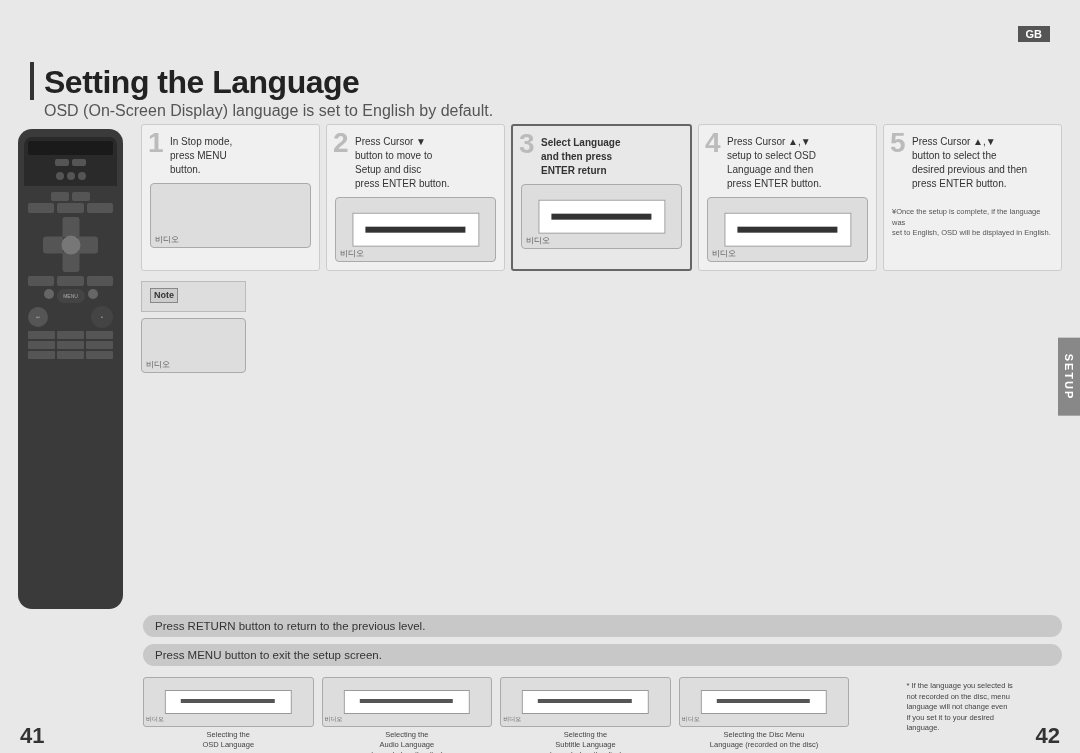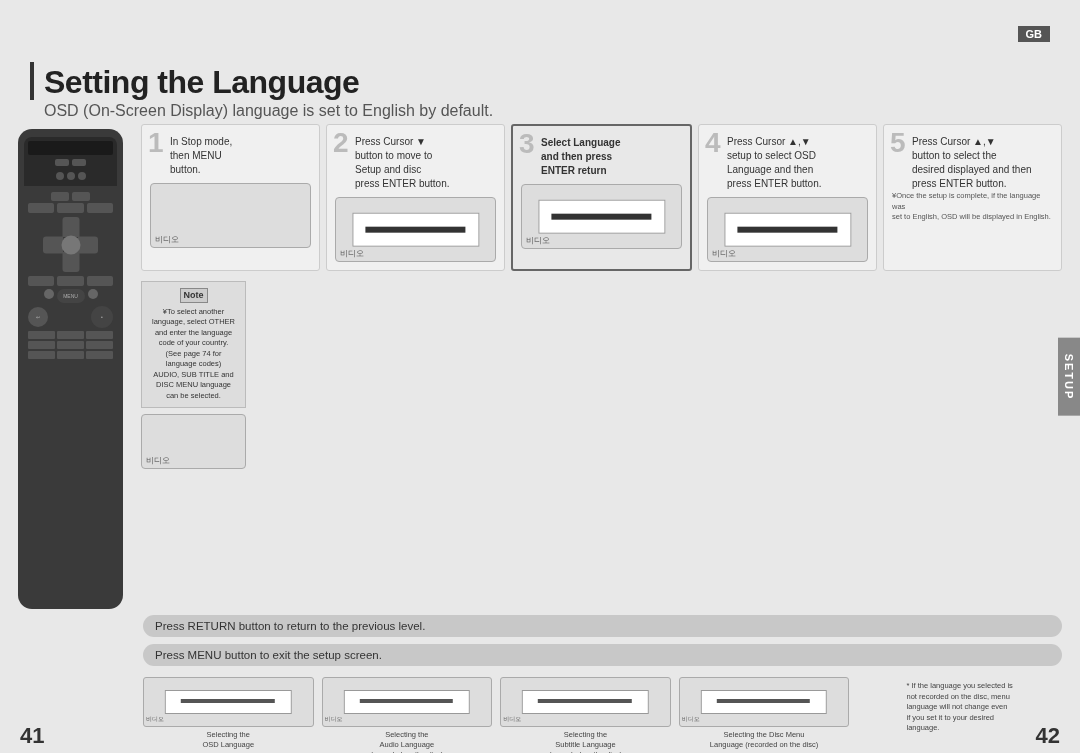--- a/index.html
+++ b/index.html
@@ -455,21 +455,21 @@
       font-size: 22px;
       font-weight: bold;
       color: #333;
       padding-bottom: 4px;
     }
 
     
     .step5-note {
       font-size: 7.5px;
       color: #555;
-      margin-top: 0;
+      margin-top: 16px;
       line-height: 1.4;
     }
   </style>
 </head>
 <body>
 
 <div class="page">
 
   <div class="header">
     <div class="title-section">
@@ -550,21 +550,21 @@
       </div>
     </div>
 
     <div class="steps-area">
       <div class="steps-row">
 
         <div class="step-box">
           <span class="step-number">1</span>
           <div class="step-text">
             <div>In Stop mode,</div>
-            <div>then MENU</div>
+            <div>press MENU</div>
             <div>button.</div>
           </div>
           <div class="screen-mock">
             <span class="screen-label">비디오</span>
           </div>
         </div>
 
         <div class="step-box">
           <span class="step-number">2</span>
           <div class="step-text">
@@ -610,40 +610,35 @@
             </div>
             <span class="screen-label">비디오</span>
           </div>
         </div>
 
         <div class="step-box">
           <span class="step-number">5</span>
           <div class="step-text">
             <div>Press Cursor ▲,▼</div>
             <div>button to select the</div>
-            <div>desired displayed and then</div>
+            <div>desired previous and then</div>
             <div>press ENTER button.</div>
           </div>
           <div class="step5-note">
             ¥Once the setup is complete, if the language was<br>set to English, OSD will be displayed in English.
           </div>
 
         </div>
 
       </div>
 
-      <div style="display:flex;gap:6px;flex:1;text-align:center;">
+      <div style="display:flex;gap:6px;flex:1;">
         <div style="flex:0 0 105px;">
           <div class="note-box">
             <div class="note-title">Note</div>
-            <div style="font-size:7.5px;color:#333;line-height:1.4;margin-top:2px;">
-              ¥To select another language, select OTHER and enter the language code of your country.<br>
-              (See page 74 for language codes)<br>
-              AUDIO, SUB TITLE and DISC MENU language can be selected.
-            </div>
           </div>
           <div class="screen-mock" style="margin-top:6px;max-height:55px;">
             <span class="screen-label">비디오</span>
           </div>
         </div>
         <div style="flex:1;">
           
         </div>
       </div>
 

